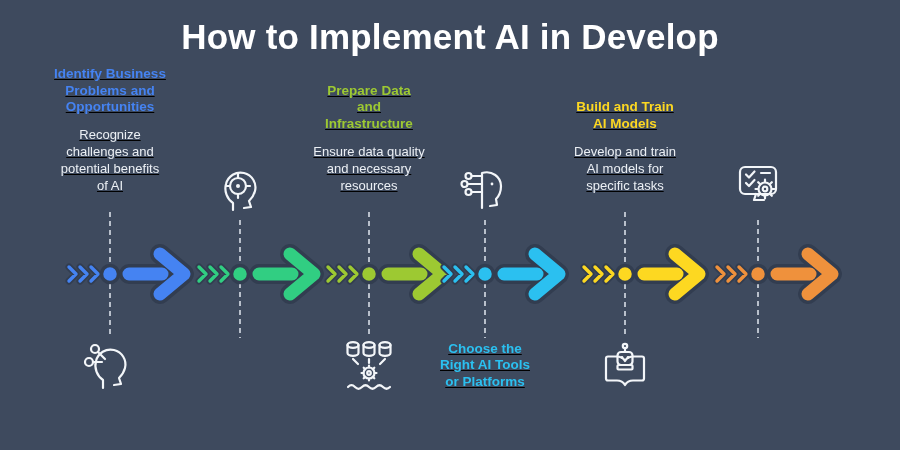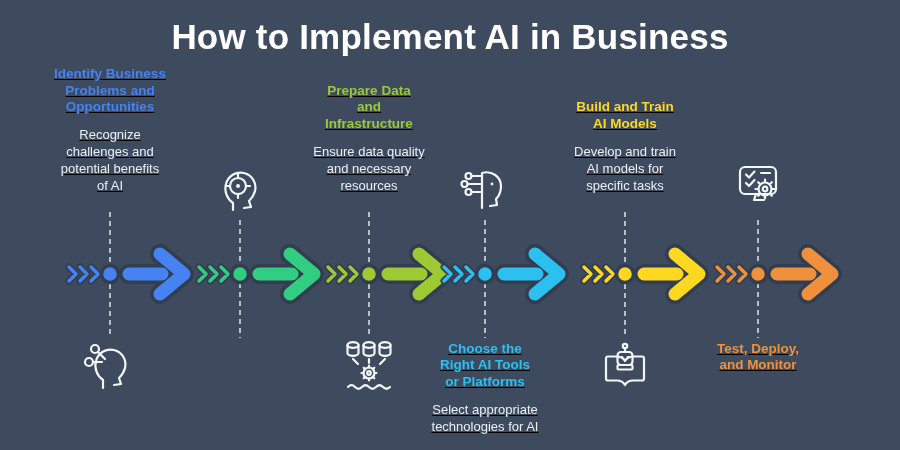--- a/index.html
+++ b/index.html
@@ -42,21 +42,21 @@
   .dotsvg{position:absolute;left:52px;top:261px;z-index:3;}
   .arrowsvg{position:absolute;left:77px;top:244px;z-index:3;}
   .oline{stroke:#323D50;fill:none;stroke-linecap:round;stroke-linejoin:round;}
   .cline{stroke:var(--c);fill:none;stroke-linecap:round;stroke-linejoin:round;}
   .dot-o{fill:var(--c);stroke:#323D50;stroke-width:3.5;}
 </style>
 </head>
 <body>
 
 <div class="stage">
-  <h1 class="main-title">How to Implement AI in Business</h1>
+  <h1 class="main-title">How to Implement AI in Develop</h1>
 
   <div class="step step-top" style="left: 45px; --c: #4583F2;">
     <div class="txt">
       <div class="step-title" style="width:112px">Identify Business Problems and Opportunities</div>
       <div class="step-desc" style="width:106px">Recognize challenges and potential benefits of AI</div>
     </div>
     <div class="vdash"></div>
     <span class="icon">
       <svg width="56" height="56" viewBox="0 0 56 56">
         <circle class="ic" cx="13" cy="13" r="4"></circle>
@@ -145,21 +145,20 @@
         <path class="ic" d="M25 26 H11"></path>
           <circle class="ic" cx="7.5" cy="26" r="3"></circle>
         <path class="ic" d="M25 34 H15"></path>
           <circle class="ic" cx="11.5" cy="34" r="3"></circle>
         <circle class="ic-fill" cx="35" cy="26" r="1.4"></circle>
       </svg>
     </span>
     <div class="vdash"></div>
     <div class="txt">
       <div class="step-title">Choose the Right AI Tools or Platforms</div>
-      <div class="step-desc">Select appropriate technologies for AI</div>
     </div>
     <svg class="chevrons" width="34" height="20" viewBox="0 0 34 20">
       <path class="oline" stroke-width="7" d="M3 3 L10 10 L3 17 M14 3 L21 10 L14 17 M25 3 L32 10 L25 17"></path>
       <path class="cline" stroke-width="3.4" d="M3 3 L10 10 L3 17 M14 3 L21 10 L14 17 M25 3 L32 10 L25 17"></path>
     </svg>
     <svg class="dotsvg" width="26" height="26" viewBox="0 0 26 26">
       <circle class="dot-o" cx="13" cy="13" r="8.5"></circle>
     </svg>
     <svg class="arrowsvg" width="72" height="60" viewBox="0 0 72 60">
       <path class="oline" stroke-width="20" d="M7 30 H40 M38 10 L62 30 L38 50"></path>
@@ -205,21 +204,20 @@
         <path class="ic" d="M16 16.5 L19 19.5 L24.5 13.5"></path>
         <path class="ic" d="M16 25 L19 28 L24.5 22"></path>
         <path class="ic" d="M31 15 H40"></path>
         <circle class="ic" cx="35" cy="31" r="6.5"></circle>
         <circle class="ic" cx="35" cy="31" r="2.3"></circle>
         <path class="ic" d="M35 21.5 V24 M35 38 V40.5 M25.5 31 H28 M42 31 H44.5 M41.8 24.2 L40 26 M30 36 L28.2 37.8 M41.8 37.8 L40 36 M30 26 L28.2 24.2"></path>
       </svg>
     </span>
     <div class="vdash"></div>
     <div class="txt">
-      <div class="step-title">Test, Deploy, and Monitor</div>
     </div>
     <svg class="chevrons" width="34" height="20" viewBox="0 0 34 20">
       <path class="oline" stroke-width="7" d="M3 3 L10 10 L3 17 M14 3 L21 10 L14 17 M25 3 L32 10 L25 17"></path>
       <path class="cline" stroke-width="3.4" d="M3 3 L10 10 L3 17 M14 3 L21 10 L14 17 M25 3 L32 10 L25 17"></path>
     </svg>
     <svg class="dotsvg" width="26" height="26" viewBox="0 0 26 26">
       <circle class="dot-o" cx="13" cy="13" r="8.5"></circle>
     </svg>
     <svg class="arrowsvg" width="72" height="60" viewBox="0 0 72 60">
       <path class="oline" stroke-width="20" d="M7 30 H40 M38 10 L62 30 L38 50"></path>

